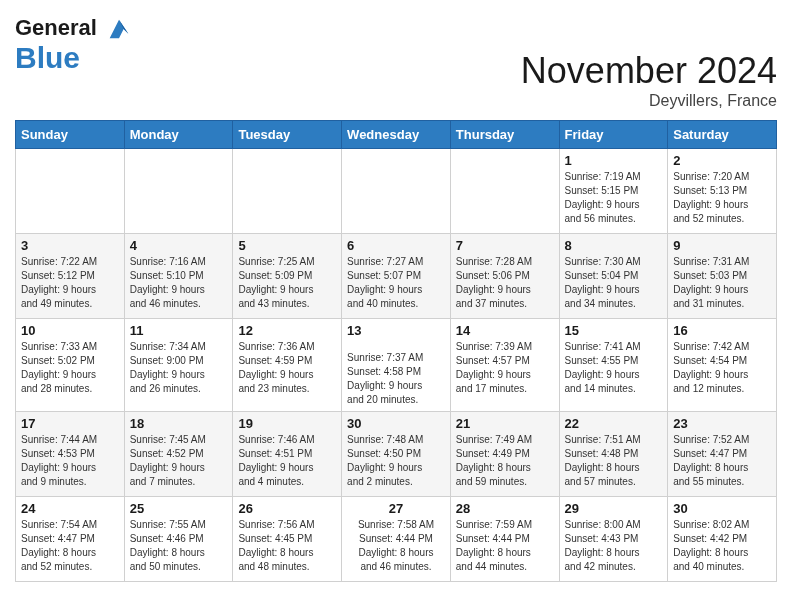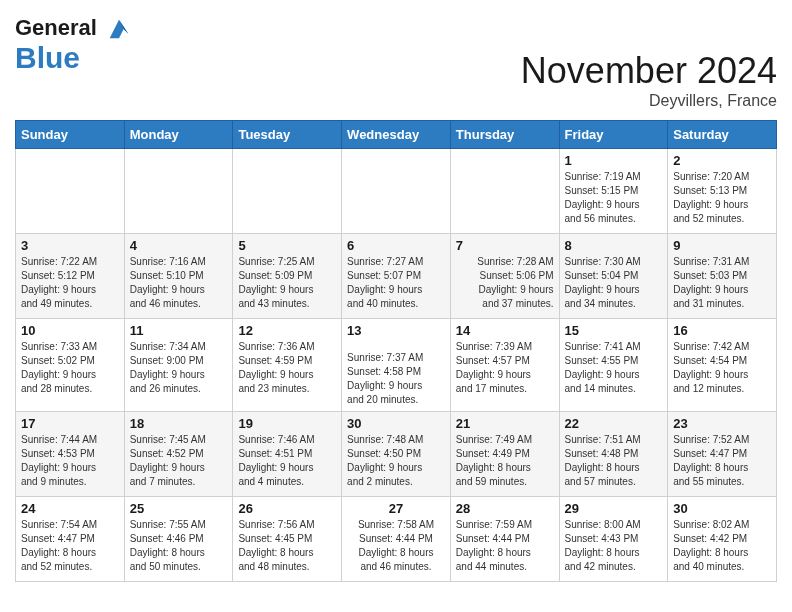--- a/index.html
+++ b/index.html
@@ -173,21 +173,21 @@
           </td>
           <td style="background: rgb(245, 245, 245);">
             <span class="day-num">6</span>
             <div class="day-info" style="white-space: pre-line;">Sunrise: 7:27 AM
 Sunset: 5:07 PM
 Daylight: 9 hours
 and 40 minutes.</div>
           </td>
           <td style="background: rgb(245, 245, 245);">
             <span class="day-num">7</span>
-            <div class="day-info" style="white-space: pre-line; text-align: right;">Sunrise: 7:28 AM
+            <div class="day-info" style="white-space: pre-line;">Sunrise: 7:28 AM
 Sunset: 5:06 PM
 Daylight: 9 hours
 and 37 minutes.</div>
           </td>
           <td style="background: rgb(245, 245, 245);">
             <span class="day-num">8</span>
             <div class="day-info" style="white-space: pre-line;">Sunrise: 7:30 AM
 Sunset: 5:04 PM
 Daylight: 9 hours
 and 34 minutes.</div>

